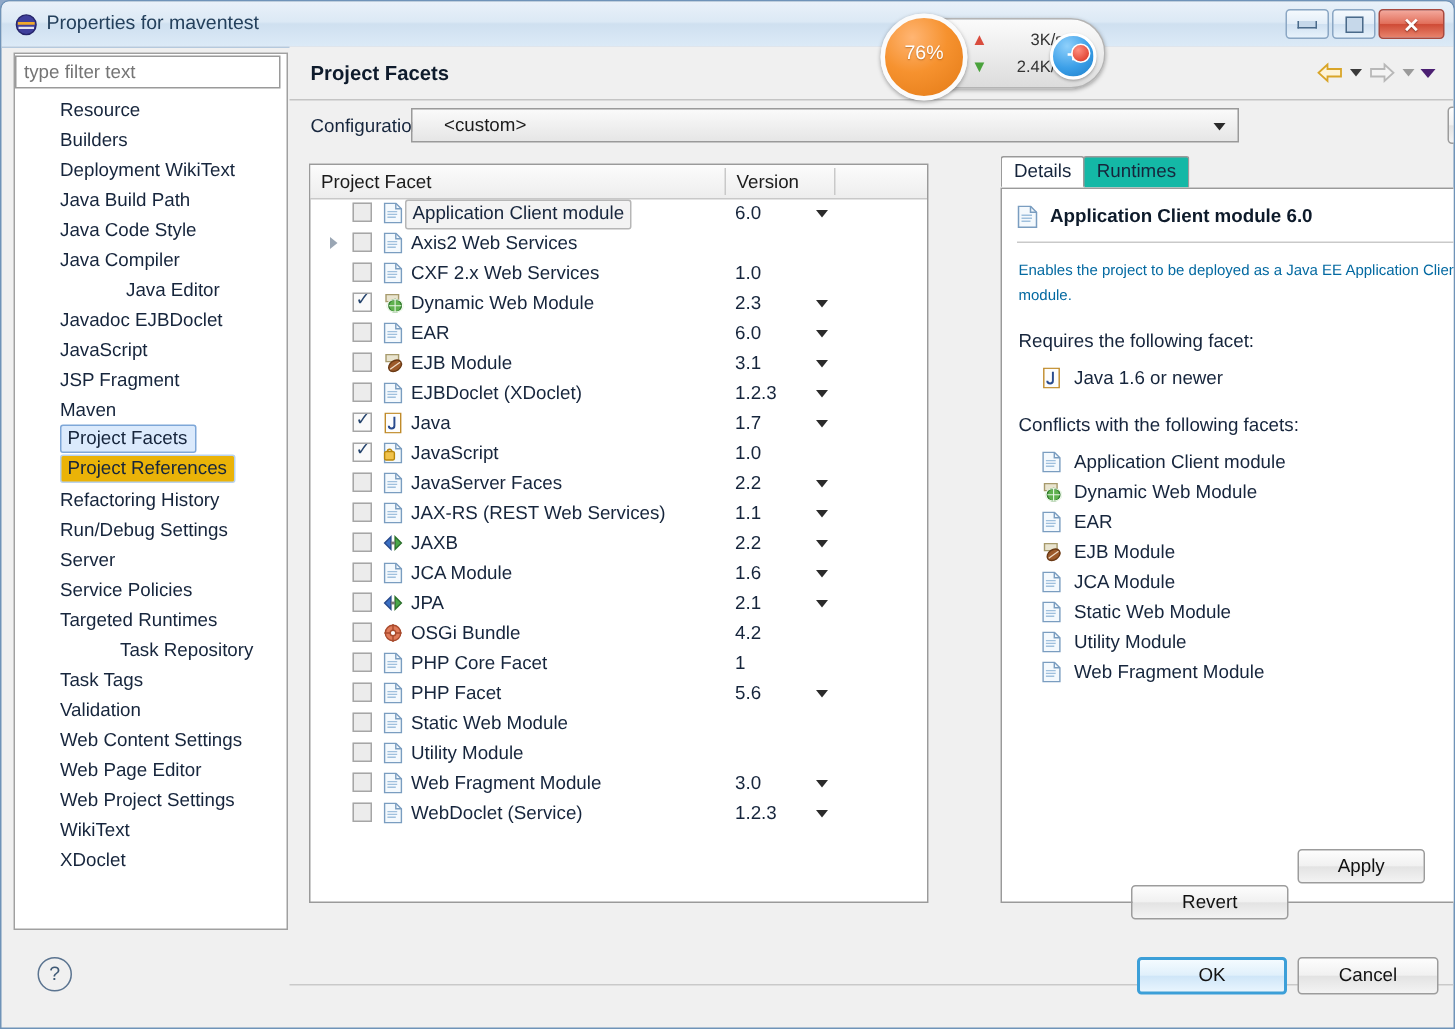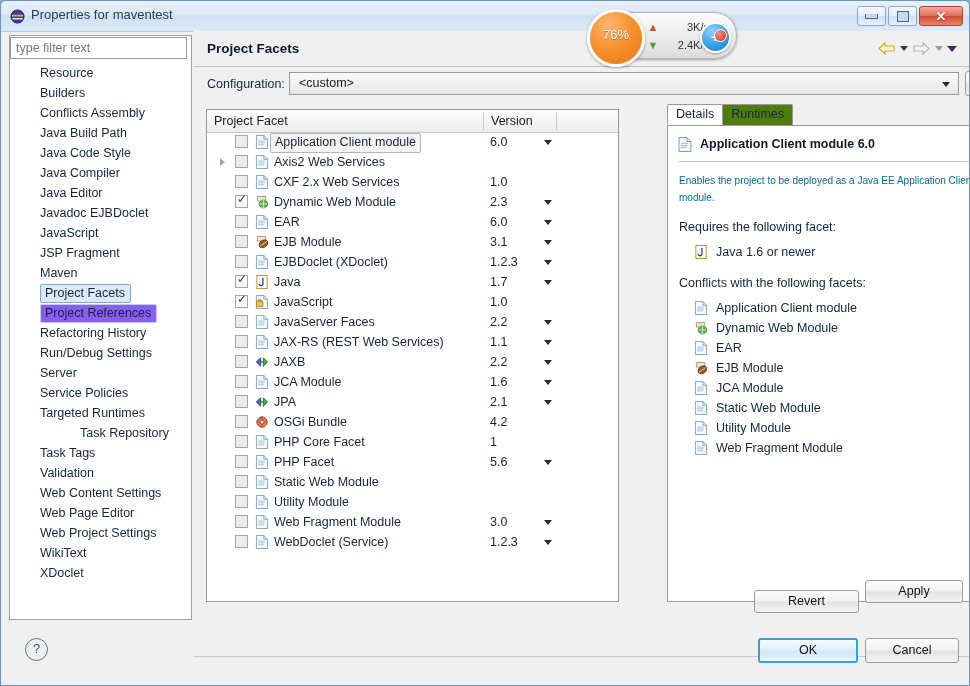--- a/index.html
+++ b/index.html
@@ -66,21 +66,21 @@
     font-size: 12.5px; color: #16253c; padding-left: 30px;
     white-space: nowrap; box-sizing: border-box;
   }
   .tree-item.selected {
     display: inline-block; padding-left: 0; margin-left: 30px;
     background: #dbeafc; border: 1px solid #7ea7d8; border-radius: 2px;
     height: 19px; line-height: 17px; padding-right: 5px; padding-left: 4px;
   }
   .tree-item.framed {
     display: inline-block; padding-left: 0; margin-left: 30px;
-    background: #8b5cf6; border: 1px solid #b9d3ef; border-radius: 2px;
+    background: #eab308; border: 1px solid #b9d3ef; border-radius: 2px;
     height: 19px; line-height: 17px; padding-right: 5px; padding-left: 4px;
   }
   .help-btn {
     position: absolute; left: 24px; top: 637px;
     width: 21px; height: 21px; border-radius: 50%;
     border: 1px solid #5b7490; color: #3d5874;
     font-size: 13px; text-align: center; line-height: 20px;
     background: #f0f0f0;
   }
 
@@ -98,24 +98,24 @@
   .nav-caret {
     width: 0; height: 0;
     border-left: 4.5px solid transparent; border-right: 4.5px solid transparent;
     border-top: 5px solid #3a3a3a;
   }
   .nav-caret.purple { border-top-color: #4b1f72; border-left-width: 5.5px; border-right-width: 5.5px; border-top-width: 6px;}
 
   .cfg-row { position: absolute; left: 0; top: 35px; right: 0; height: 37px; }
   .cfg-label { position: absolute; left: 14px; top: 11px; font-size: 12.5px; color: #16253c; }
   .cfg-select {
-    position: absolute; left: 96px; top: 6px; width: 670px; height: 23px;
+    position: absolute; left: 81px; top: 6px; width: 552px; height: 23px;
     box-sizing: border-box; border: 1px solid #9a9a9a;
     background: linear-gradient(to bottom,#fafafa,#e6e6e6);
-    font-size: 12.5px; color: #1c1c1c; line-height: 21px; padding-left: 9px;
+    font-size: 12.5px; color: #1c1c1c; line-height: 21px; padding-left: 21px;
   }
   .cfg-select .caret {
     position: absolute; right: 8px; top: 9px; width: 0; height: 0;
     border-left: 4.5px solid transparent; border-right: 4.5px solid transparent;
     border-top: 5px solid #2a2a2a;
   }
   .btn {
     box-sizing: border-box;
     border: 1px solid #9c9c9c; border-radius: 3px;
     background: linear-gradient(to bottom,#fdfdfd 0%,#f1f1f1 48%,#e3e3e3 52%,#f3f3f3 100%);
@@ -183,21 +183,21 @@
   
   .details-wrap { position: absolute; left: 430px; top: 73px; width: 332px; height: 498px; margin-left: 44px; }
   .tabs { position: absolute; left: 0; top: 0; height: 21px; display: flex; }
   .tab {
     height: 21px; line-height: 19px; box-sizing: border-box;
     padding: 0 8px; font-size: 12.5px; color: #16253c;
     border: 1px solid #9a9a9a; border-bottom: none;
     border-radius: 2px 2px 0 0;
   }
   .tab.active { background: #fff; border-bottom: 1px solid #fff; z-index: 2; }
-  .tab.inactive { background: #4d7c0f; margin-left: -1px; }
+  .tab.inactive { background: #14b8a6; margin-left: -1px; }
   .details-body {
     position: absolute; left: 0; top: 21px; right: 0; bottom: 0;
     background: #fff; border: 1px solid #9a9a9a; box-sizing: border-box;
     padding: 0;
   }
   .d-title-row { position: relative; margin: 9px 10px 0 10px; height: 20px; }
   .d-title-icon { position: absolute; left: 0; top: 2px; width: 14px; height: 15px; }
   .d-title {
     position: absolute; left: 22px; top: 0; height: 20px; line-height: 19px;
     font-size: 12.5px; font-weight: bold; color: #0d1a2a;
@@ -211,21 +211,21 @@
   .d-list { margin: 8px 0 0 0; }
   .d-li { position: relative; height: 20px; margin-left: 26px; }
   .d-li .ic { position: absolute; left: 0; top: 3px; width: 14px; height: 14px; }
   .d-li .tx {
     position: absolute; left: 22px; top: 0; height: 20px; line-height: 20px;
     font-size: 12.5px; color: #16253c; white-space: nowrap;
   }
 
   
   .revert-btn { position: absolute; left: 753px; top: 589px; width: 105px; height: 23px; line-height: 21px; }
-  .apply-btn  { position: absolute; left: 864px; top: 579px; width: 98px;  height: 23px; line-height: 21px; }
+  .apply-btn  { position: absolute; left: 864px; top: 565px; width: 85px;  height: 23px; line-height: 21px; }
   .btn-sep { position: absolute; left: 192px; top: 625px; right: 0; height: 1px; background: #c9c9c9; }
   .ok-btn     { position: absolute; left: 757px; top: 637px; width: 100px; height: 25px; line-height: 21px; }
   .cancel-btn { position: absolute; left: 864px; top: 637px; width: 94px;  height: 25px; line-height: 23px; }
 
   
   .speed {
     position: absolute; left: 589px; top: 11px; width: 145px; height: 45px;
     border-radius: 23px;
     background: linear-gradient(to bottom,#fbfbfb 0%,#ececec 50%,#dcdcdc 100%);
     border: 1px solid #b4b4b4;
@@ -293,38 +293,38 @@
       <div style="height: 20px;">
         <div style="position: relative; height: 20px;">
           <span class="arrow" style="position: absolute; left: 14px; top: 6px;"></span>
           <div class="tree-item" style="margin-top: 0px; position: absolute; left: 0px; top: 0px;">Resource</div>
         </div>
       </div>
       <div style="height: 20px;">
         <div class="tree-item">Builders</div>
       </div>
       <div style="height: 20px;">
-        <div class="tree-item">Conflicts Assembly</div>
+        <div class="tree-item">Deployment WikiText</div>
       </div>
       <div style="height: 20px;">
         <div class="tree-item">Java Build Path</div>
       </div>
       <div style="height: 20px;">
         <div style="position: relative; height: 20px;">
           <span class="arrow" style="position: absolute; left: 14px; top: 6px;"></span>
           <div class="tree-item" style="margin-top: 0px; position: absolute; left: 0px; top: 0px;">Java Code Style</div>
         </div>
       </div>
       <div style="height: 20px;">
         <div style="position: relative; height: 20px;">
           <span class="arrow" style="position: absolute; left: 14px; top: 6px;"></span>
           <div class="tree-item" style="margin-top: 0px; position: absolute; left: 0px; top: 0px;">Java Compiler</div>
         </div>
       </div>
-      <div style="height: 20px;">
+      <div style="height: 20px; margin-left: 44px;">
         <div style="position: relative; height: 20px;">
           <span class="arrow" style="position: absolute; left: 14px; top: 6px;"></span>
           <div class="tree-item" style="margin-top: 0px; position: absolute; left: 0px; top: 0px;">Java Editor</div>
         </div>
       </div>
       <div style="height: 20px;">
         <div class="tree-item">Javadoc EJBDoclet</div>
       </div>
       <div style="height: 20px;">
         <div style="position: relative; height: 20px;">

